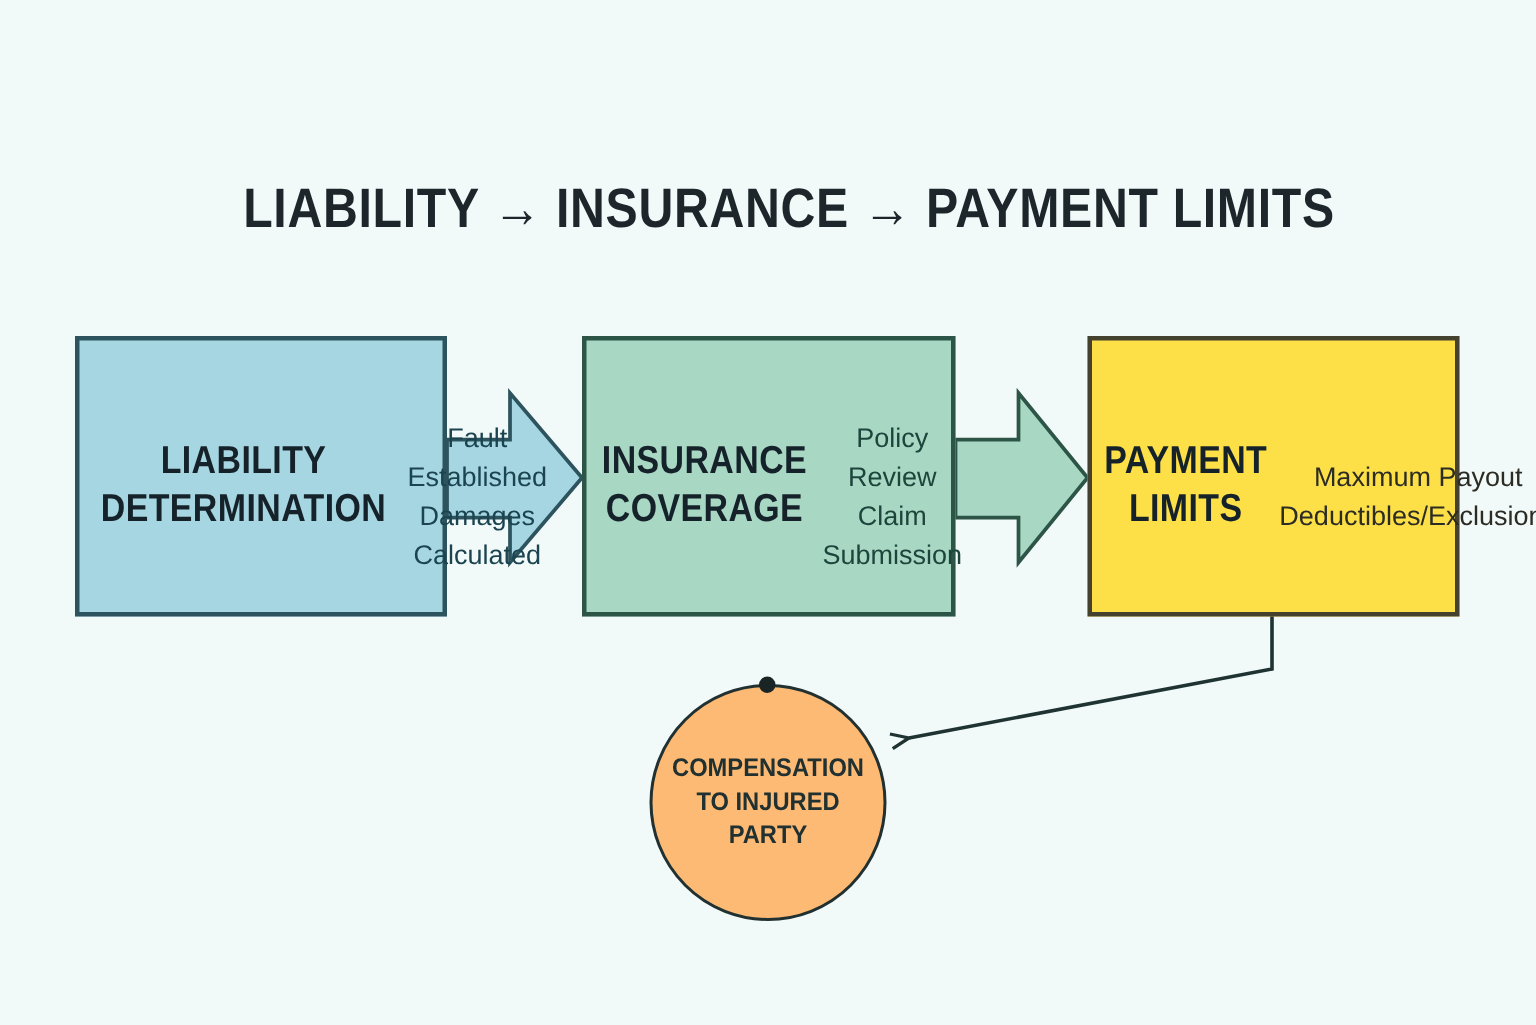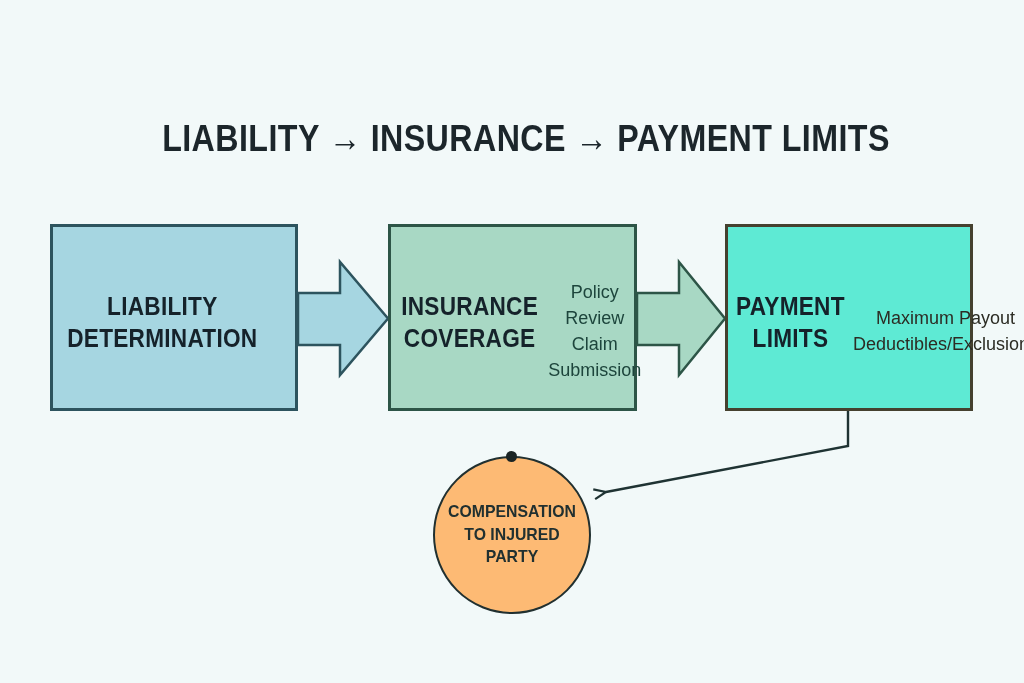--- a/index.html
+++ b/index.html
@@ -105,30 +105,32 @@
       </marker>
     </defs>
     <polygon points="298,293 340,293 340,262 388,318.5 340,375 340,345 298,345" stroke-width="2.5" stroke-linejoin="miter" style="fill: rgb(166, 214, 225); stroke: rgb(45, 84, 94);"></polygon>
     <polygon points="637,293 679,293 679,262 725,318.5 679,375 679,345 637,345" stroke-width="2.5" stroke-linejoin="miter" style="fill: rgb(168, 216, 196); stroke: rgb(45, 85, 71);"></polygon>
     <polyline points="848,410 848,446 606,492" fill="none" stroke-width="2.4" marker-end="url(#openArrow)" style="stroke: rgb(31, 51, 51);"></polyline>
   </svg>
 
   <div class="box" style="left: 50px; width: 248px; background-color: rgb(166, 214, 225); border-color: rgb(45, 84, 94);">
     <div class="box-heading" style="color: rgb(21, 34, 42);">LIABILITY
 DETERMINATION</div>
+    <div class="box-details" style="color: rgb(27, 68, 80);">Fault Established
+Damages Calculated</div>
   </div>
 
   <div class="box" style="left: 388px; width: 249px; background-color: rgb(168, 216, 196); border-color: rgb(45, 85, 71);">
     <div class="box-heading" style="color: rgb(21, 34, 42);">INSURANCE
 COVERAGE</div>
     <div class="box-details" style="color: rgb(29, 69, 60);">Policy Review
 Claim Submission</div>
   </div>
 
-  <div class="box" style="left: 725px; width: 248px; background-color: #5eead4; border-color: rgb(69, 65, 47);">
+  <div class="box" style="left: 725px; width: 248px; background-color: #fde047; border-color: rgb(69, 65, 47);">
     <div class="box-heading" style="color: rgb(21, 34, 42);">PAYMENT
 LIMITS</div>
     <div class="box-details" style="color: rgb(44, 44, 36);">Maximum Payout
 Deductibles/Exclusions</div>
   </div>
 
   <div class="outcome-circle" style="background-color: #fdba74; border-color: rgb(33, 48, 48);">
     <div class="outcome-label" style="color: rgb(33, 48, 48);">COMPENSATION
 TO INJURED PARTY</div>
   </div>

